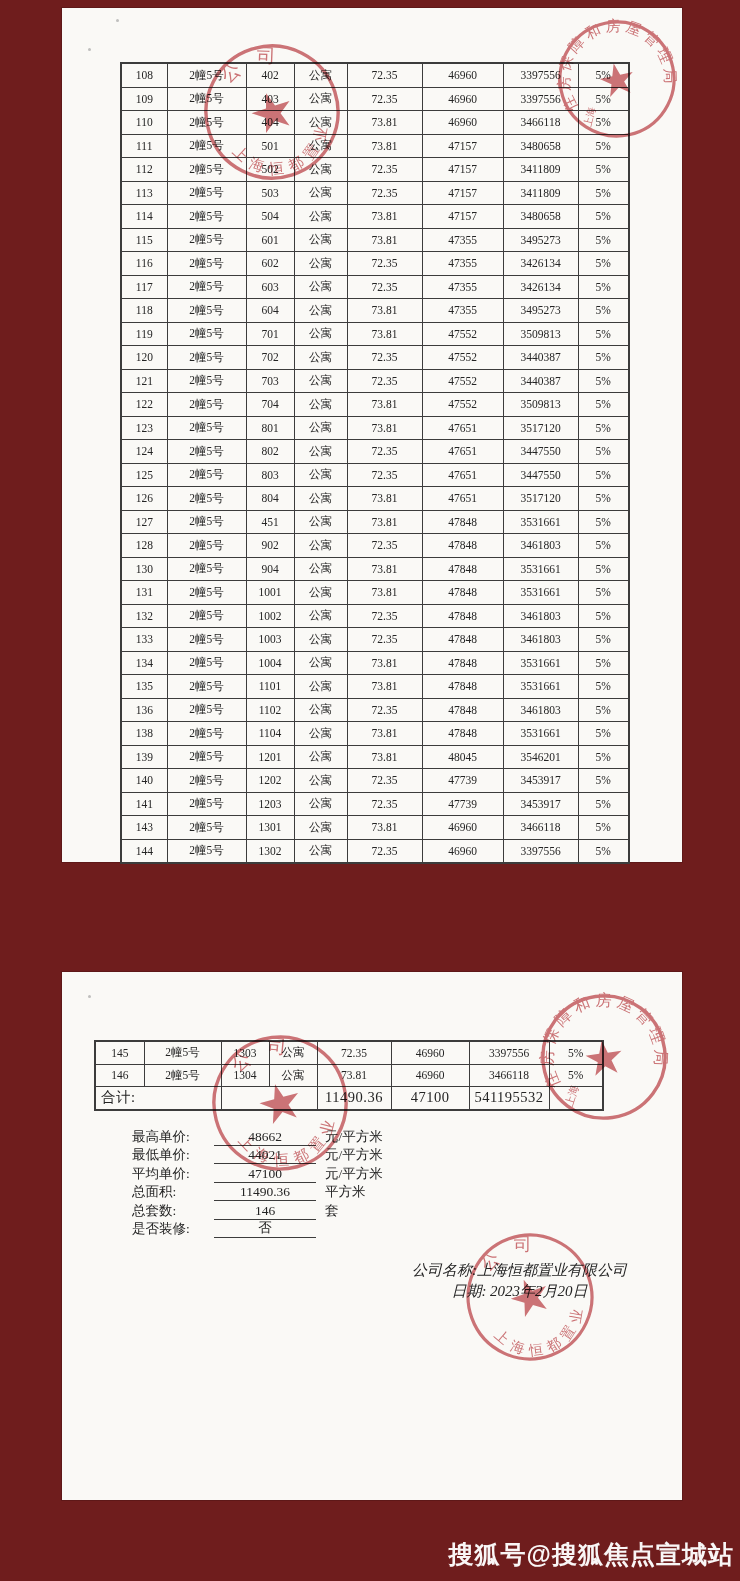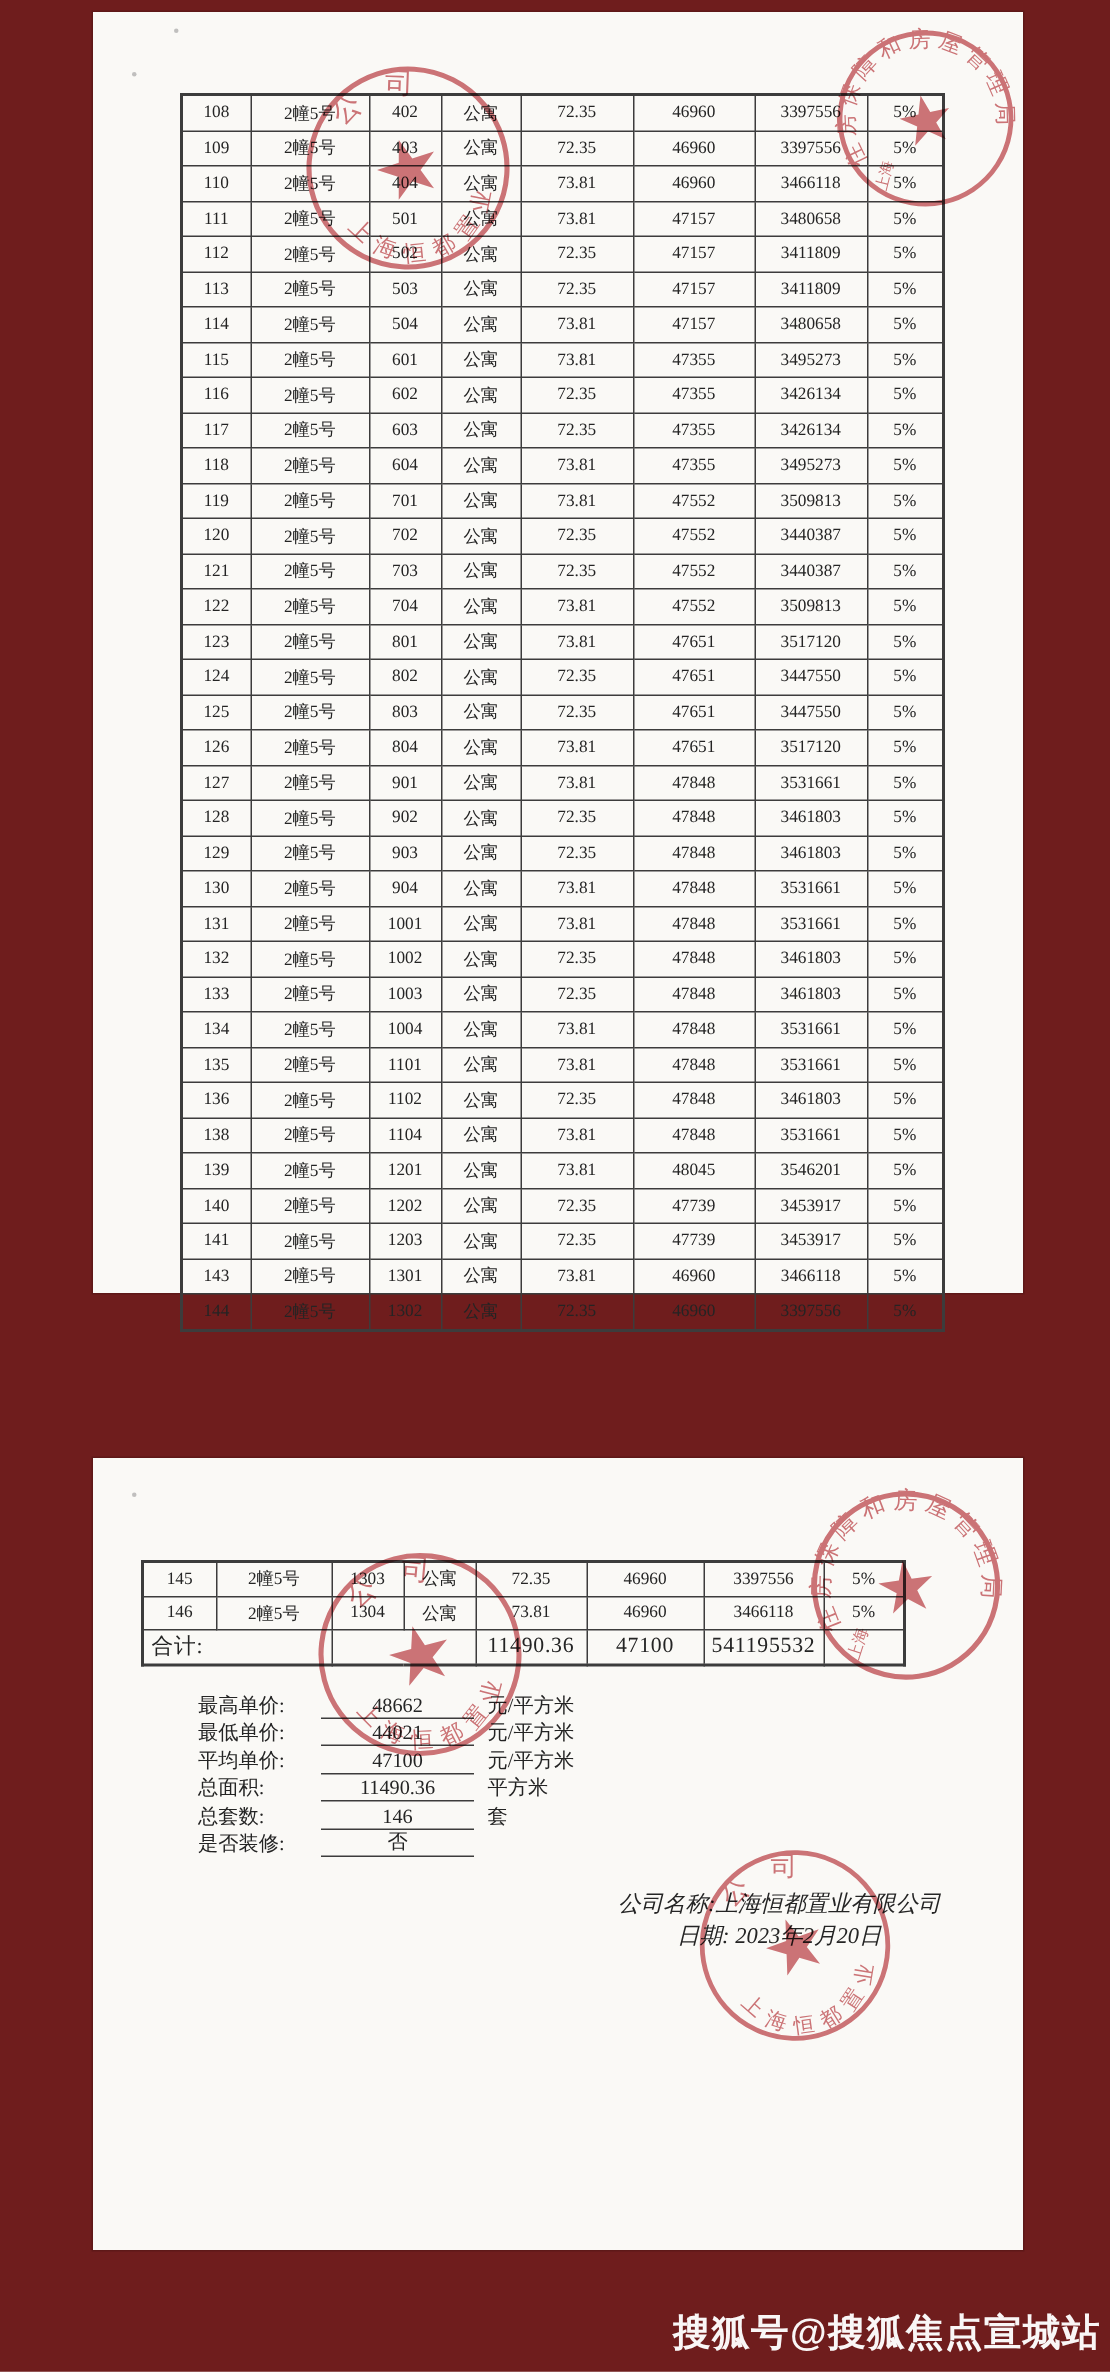--- a/index.html
+++ b/index.html
@@ -292,49 +292,39 @@
           <td>公寓</td>
           <td>73.81</td>
           <td>47651</td>
           <td>3517120</td>
           <td>5%</td>
         </tr>
 
         <tr>
           <td>127</td>
           <td>2幢5号</td>
-          <td>901</td>
+          <td>451</td>
           <td>公寓</td>
           <td>73.81</td>
           <td>47848</td>
           <td>3531661</td>
           <td>5%</td>
         </tr>
 
         <tr>
           <td>128</td>
           <td>2幢5号</td>
           <td>902</td>
           <td>公寓</td>
           <td>72.35</td>
           <td>47848</td>
           <td>3461803</td>
           <td>5%</td>
         </tr>
 
-        <tr>
-          <td>129</td>
-          <td>2幢5号</td>
-          <td>903</td>
-          <td>公寓</td>
-          <td>72.35</td>
-          <td>47848</td>
-          <td>3461803</td>
-          <td>5%</td>
-        </tr>
 
         <tr>
           <td>130</td>
           <td>2幢5号</td>
           <td>904</td>
           <td>公寓</td>
           <td>73.81</td>
           <td>47848</td>
           <td>3531661</td>
           <td>5%</td>

